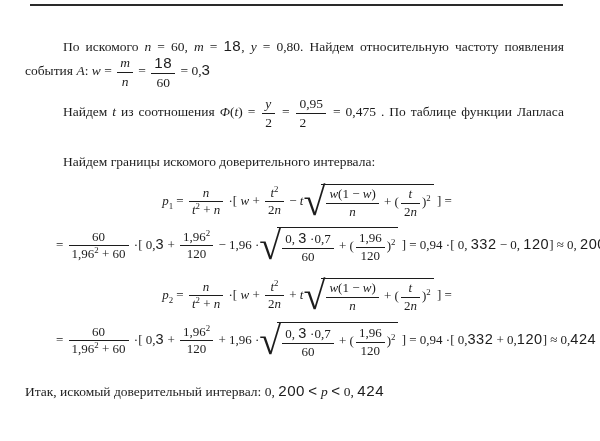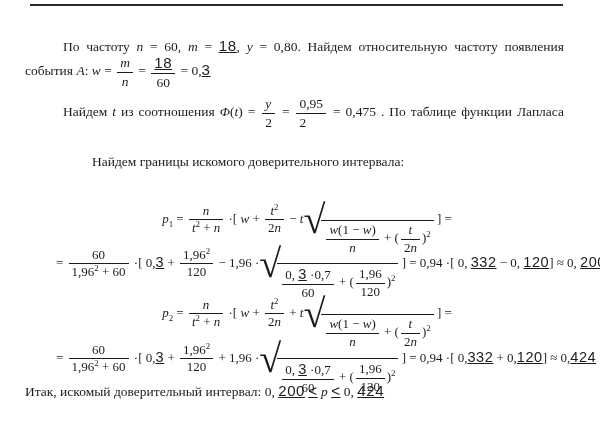--- a/index.html
+++ b/index.html
@@ -15,57 +15,57 @@
   .rule{
     position:absolute;
     border-top:2px solid #2a2a2a;
     height:0;
   }
   .line{position:absolute;white-space:nowrap;}
   .jline{position:absolute;text-align:justify;text-align-last:justify;white-space:normal;}
   .center{text-align:center;white-space:nowrap;}
   .rm{font-style:normal;}
   .it{font-style:italic;}
-  .sf{font-family:"Liberation Sans", sans-serif;font-size:1.12em;letter-spacing:0.5px;text-decoration:underline;}
+  .sf{font-family:"Liberation Sans", sans-serif;font-size:1.12em;letter-spacing:0.5px;}
   sup.sup{font-size:0.68em;vertical-align:super;line-height:0;}
   sub.sub{font-size:0.68em;vertical-align:sub;line-height:0;}
   .frac{
     display:inline-block;vertical-align:middle;
     text-align:center;margin:0 2px;line-height:1.15;
   }
   .frac .num{display:block;padding:0 3px 1px 3px;}
   .frac .den{display:block;border-top:1px solid #1c1c1c;padding:1px 3px 0 3px;}
   .sqrt{display:inline-block;vertical-align:middle;white-space:nowrap;}
   .rad{
     display:inline-block;vertical-align:middle;
     font-size:40px;line-height:34px;
     margin-right:-4px;
   }
   .qbox{
     display:inline-block;vertical-align:middle;
     border-top:1.4px solid #1c1c1c;
-    padding:2px 3px 0 3px;white-space:nowrap;margin-top:36px;
+    padding:2px 3px 0 3px;white-space:nowrap;
   }
   .eq{font-size:13px;}
 </style>
 </head>
 <body>
 
 <div class="page">
 
   <div class="rule" style="top:4px;left:30px;width:533px;"></div>
 
-  <div class="jline" style="top:37px;left:63px;right:36px;"><span class="rm">По частоту </span><span class="it">n</span><span class="rm"> = 60, </span><span class="it">m</span><span class="rm"> = </span><span class="sf">18</span><span class="rm">, </span><span class="it">y</span><span class="rm"> = 0,80. Найдем относительную частоту появления</span></div>
+  <div class="jline" style="top:37px;left:63px;right:36px;"><span class="rm">По искомого </span><span class="it">n</span><span class="rm"> = 60, </span><span class="it">m</span><span class="rm"> = </span><span class="sf">18</span><span class="rm">, </span><span class="it">y</span><span class="rm"> = 0,80. Найдем относительную частоту появления</span></div>
 
   <div class="line" style="top:54px;left:25px;"><span class="rm">события </span><span class="it">A</span><span class="rm">: </span><span class="it">w</span><span class="rm"> = </span><span class="frac"><span class="num"><span class="it">m</span></span><span class="den"><span class="it">n</span></span></span><span class="rm"> = </span><span class="frac"><span class="num"><span class="sf">18</span></span><span class="den"><span class="rm">60</span></span></span><span class="rm"> = 0,</span><span class="sf">3</span></div>
 
   <div class="jline" style="top:96px;left:63px;right:36px;"><span class="rm">Найдем </span><span class="it">t</span><span class="rm"> из соотношения </span><span class="it">Φ</span><span class="rm">(</span><span class="it">t</span><span class="rm">) = </span><span class="frac"><span class="num"><span class="it">y</span></span><span class="den"><span class="rm">2</span></span></span><span class="rm"> = </span><span class="frac"><span class="num"><span class="rm">0,95</span></span><span class="den"><span class="rm">2</span></span></span><span class="rm"> = 0,475 . По таблице функции Лапласа</span></div>
 
 
-  <div class="line" style="top:154px;left:63px;margin-left:29px;">Найдем границы искомого доверительного интервала:</div>
+  <div class="line" style="top:154px;left:63px;">Найдем границы искомого доверительного интервала:</div>
 
   <div class="line center eq" style="top:184px;left:0;width:600px;padding-left:14px;box-sizing:border-box;"><span class="it">p</span><sub class="sub">1</sub><span class="rm"> = </span><span class="frac"><span class="num"><span class="it">n</span></span><span class="den"><span class="it">t</span><sup class="sup">2</sup><span class="rm"> + </span><span class="it">n</span></span></span><span class="rm"> ·[ </span><span class="it">w</span><span class="rm"> + </span><span class="frac"><span class="num"><span class="it">t</span><sup class="sup">2</sup></span><span class="den"><span class="rm">2</span><span class="it">n</span></span></span><span class="rm"> − </span><span class="it">t</span><span class="sqrt"><span class="rad">√</span><span class="qbox"><span class="frac"><span class="num"><span class="it">w</span><span class="rm">(1 − </span><span class="it">w</span><span class="rm">)</span></span><span class="den"><span class="it">n</span></span></span><span class="rm"> + (</span><span class="frac"><span class="num"><span class="it">t</span></span><span class="den"><span class="rm">2</span><span class="it">n</span></span></span><span class="rm">)</span><sup class="sup">2</sup></span></span><span class="rm"> ] =</span></div>
 
   <div class="line eq" style="top:227px;left:56px;"><span class="rm">= </span><span class="frac"><span class="num"><span class="rm">60</span></span><span class="den"><span class="rm">1,96</span><sup class="sup">2</sup><span class="rm"> + 60</span></span></span><span class="rm"> ·[ 0,</span><span class="sf">3</span><span class="rm"> + </span><span class="frac"><span class="num"><span class="rm">1,96</span><sup class="sup">2</sup></span><span class="den"><span class="rm">120</span></span></span><span class="rm"> − 1,96 ·</span><span class="sqrt"><span class="rad">√</span><span class="qbox"><span class="frac"><span class="num"><span class="rm">0, </span><span class="sf">3</span><span class="rm"> ·0,7</span></span><span class="den"><span class="rm">60</span></span></span><span class="rm"> + (</span><span class="frac"><span class="num"><span class="rm">1,96</span></span><span class="den"><span class="rm">120</span></span></span><span class="rm">)</span><sup class="sup">2</sup></span></span><span class="rm"> ] = 0,94 ·[ 0, </span><span class="sf">332</span><span class="rm"> − 0, </span><span class="sf">120</span><span class="rm">] ≈ 0, </span><span class="sf">200</span></div>
 
   <div class="line center eq" style="top:278px;left:0;width:600px;padding-left:14px;box-sizing:border-box;"><span class="it">p</span><sub class="sub">2</sub><span class="rm"> = </span><span class="frac"><span class="num"><span class="it">n</span></span><span class="den"><span class="it">t</span><sup class="sup">2</sup><span class="rm"> + </span><span class="it">n</span></span></span><span class="rm"> ·[ </span><span class="it">w</span><span class="rm"> + </span><span class="frac"><span class="num"><span class="it">t</span><sup class="sup">2</sup></span><span class="den"><span class="rm">2</span><span class="it">n</span></span></span><span class="rm"> + </span><span class="it">t</span><span class="sqrt"><span class="rad">√</span><span class="qbox"><span class="frac"><span class="num"><span class="it">w</span><span class="rm">(1 − </span><span class="it">w</span><span class="rm">)</span></span><span class="den"><span class="it">n</span></span></span><span class="rm"> + (</span><span class="frac"><span class="num"><span class="it">t</span></span><span class="den"><span class="rm">2</span><span class="it">n</span></span></span><span class="rm">)</span><sup class="sup">2</sup></span></span><span class="rm"> ] =</span></div>
 
   <div class="line eq" style="top:322px;left:56px;"><span class="rm">= </span><span class="frac"><span class="num"><span class="rm">60</span></span><span class="den"><span class="rm">1,96</span><sup class="sup">2</sup><span class="rm"> + 60</span></span></span><span class="rm"> ·[ 0,</span><span class="sf">3</span><span class="rm"> + </span><span class="frac"><span class="num"><span class="rm">1,96</span><sup class="sup">2</sup></span><span class="den"><span class="rm">120</span></span></span><span class="rm"> + 1,96 ·</span><span class="sqrt"><span class="rad">√</span><span class="qbox"><span class="frac"><span class="num"><span class="rm">0, </span><span class="sf">3</span><span class="rm"> ·0,7</span></span><span class="den"><span class="rm">60</span></span></span><span class="rm"> + (</span><span class="frac"><span class="num"><span class="rm">1,96</span></span><span class="den"><span class="rm">120</span></span></span><span class="rm">)</span><sup class="sup">2</sup></span></span><span class="rm"> ] = 0,94 ·[ 0,</span><span class="sf">332</span><span class="rm"> + 0,</span><span class="sf">120</span><span class="rm">] ≈ 0,</span><span class="sf">424</span></div>
 
   <div class="line" style="top:382px;left:25px;"><span class="rm">Итак, искомый доверительный интервал: 0, </span><span class="sf">200</span><span class="rm"> </span><span class="sf">&lt;</span><span class="rm"> </span><span class="it">p</span><span class="rm"> </span><span class="sf">&lt;</span><span class="rm"> 0, </span><span class="sf">424</span></div>

